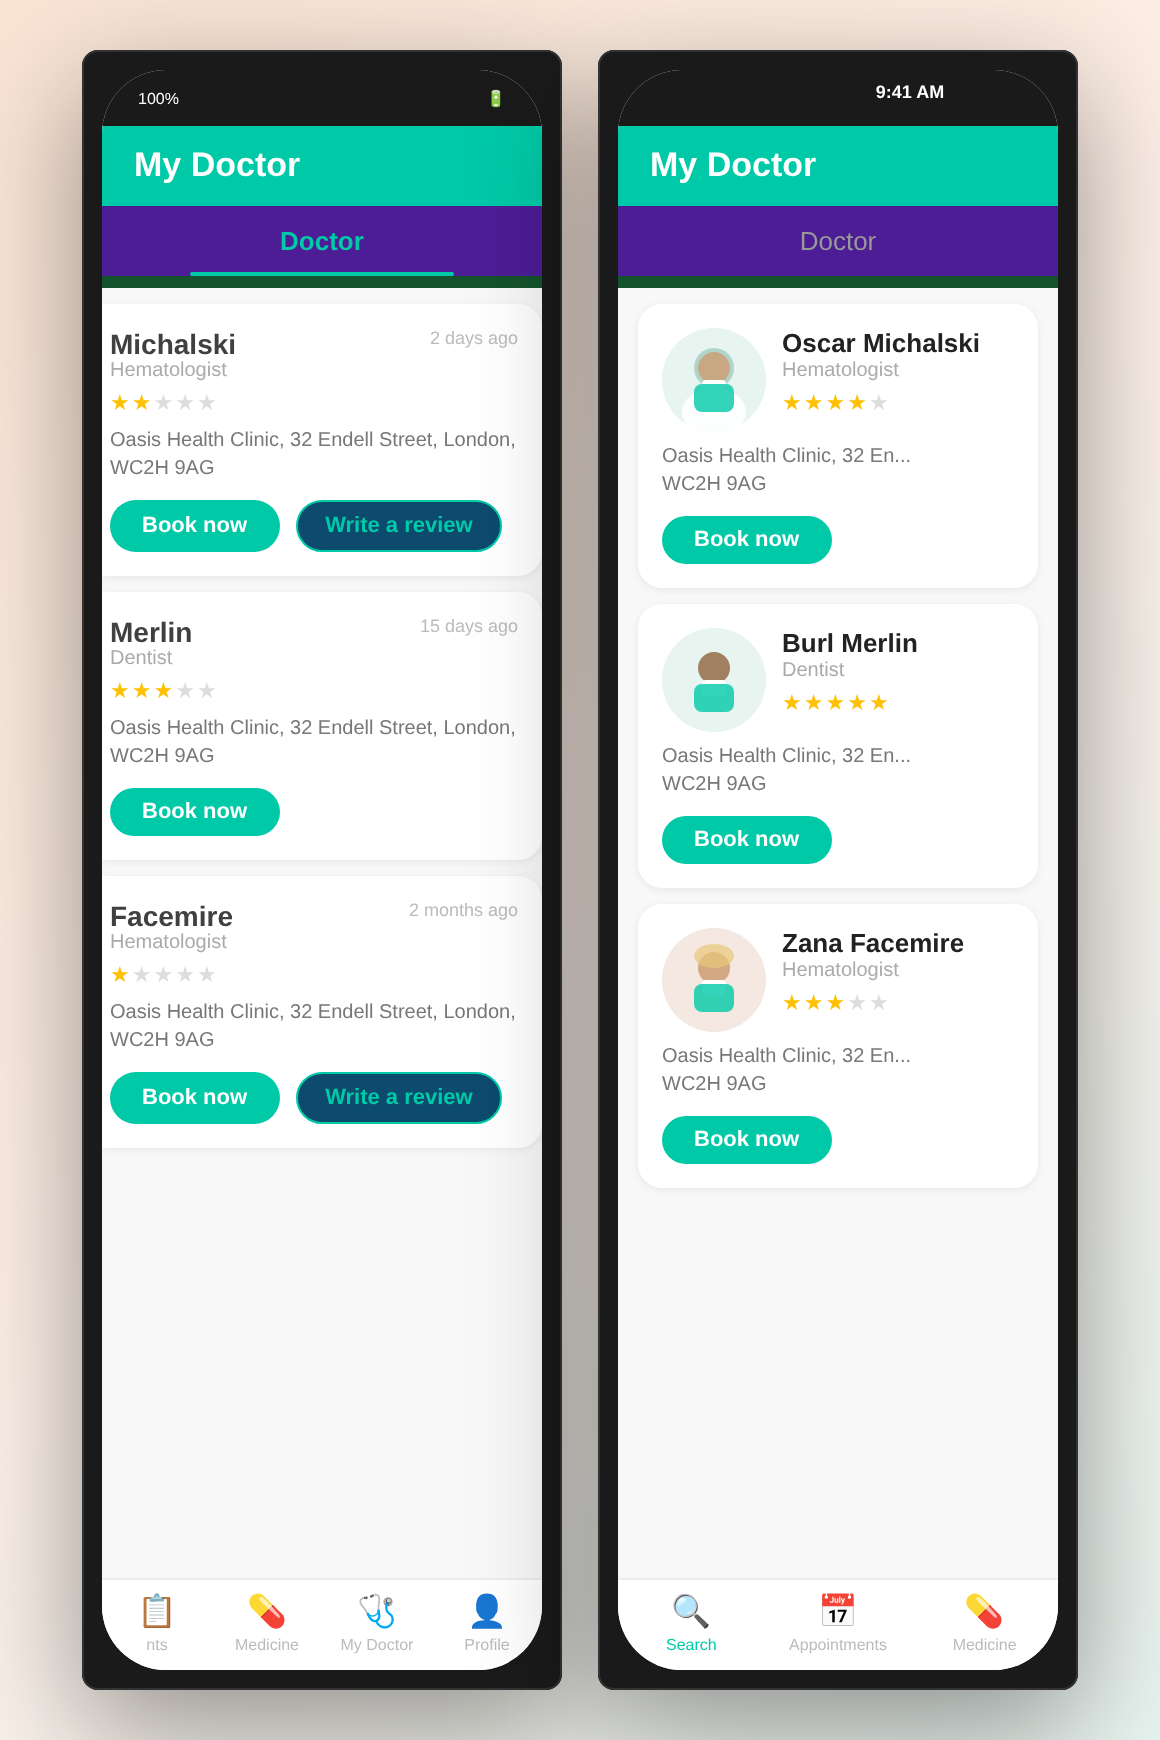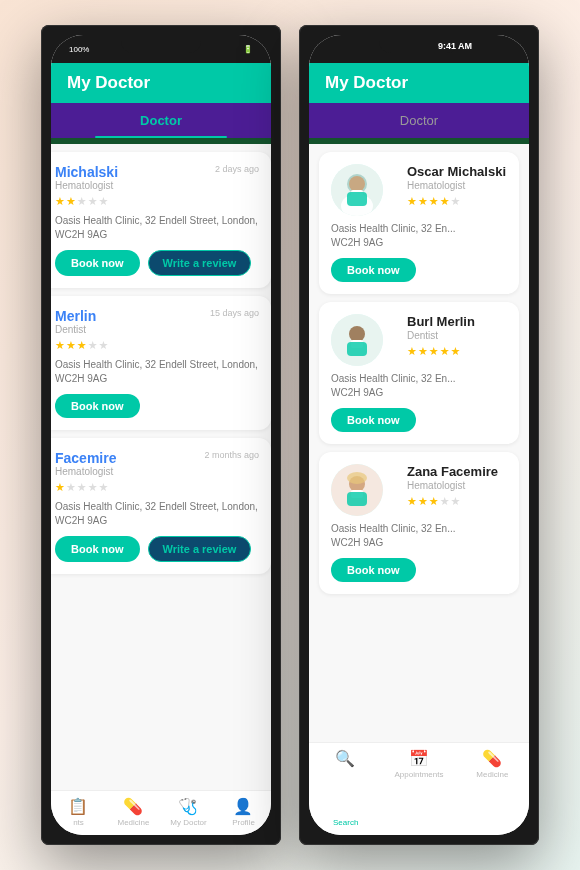--- a/index.html
+++ b/index.html
@@ -144,21 +144,21 @@
       background: #fff;
       margin: 0 10px 8px;
       border-radius: 12px;
       padding: 12px;
       box-shadow: 0 1px 4px rgba(0,0,0,0.07);
     }
 
     .card-top {
       display: flex;
       align-items: flex-start;
-      gap: 24px;
+      gap: 8px;
     }
 
     .doctor-avatar {
       width: 52px;
       height: 52px;
       border-radius: 50%;
       overflow: hidden;
       flex-shrink: 0;
       background: #e0f7f3;
       display: flex;
@@ -279,34 +279,33 @@
       color: #00C9A7;
     }
 
     .nav-label {
       font-size: 8px;
       color: #bbb;
     }
 
     .nav-label.active {
       color: #00C9A7;
-      margin-top: 48px;
     }
 
     
     .left-card-header {
       display: flex;
       justify-content: space-between;
       align-items: flex-start;
     }
 
     .left-card-name {
       font-size: 14px;
       font-weight: 700;
-      color: #3b82f6;
+      color: #404040;
     }
 
     .left-card-specialty {
       font-size: 10px;
       color: #aaa;
     }
   </style>
 </head>
 <body>
 

